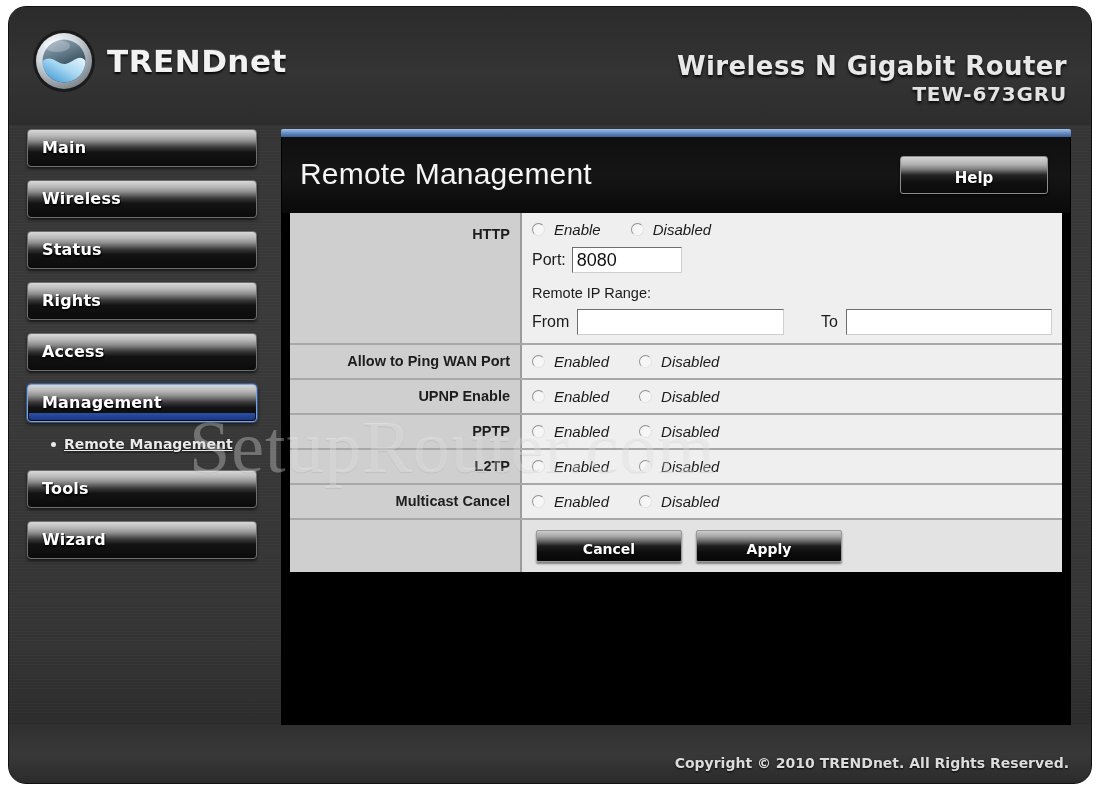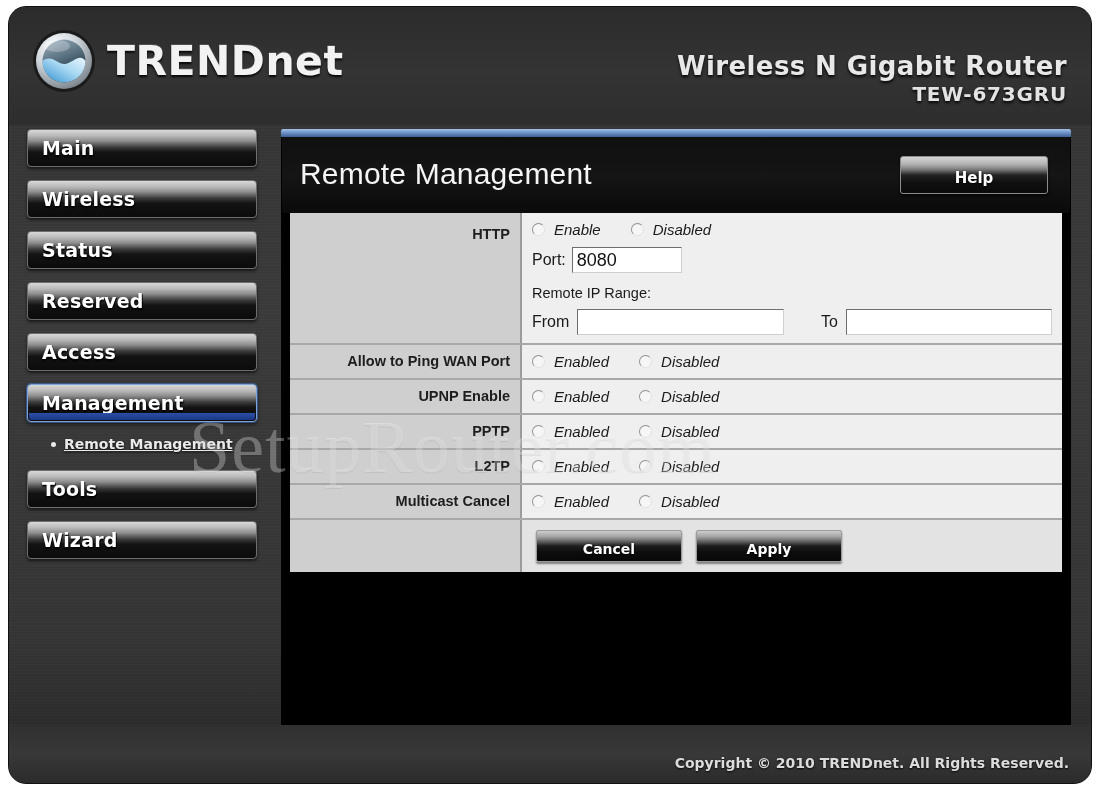--- a/index.html
+++ b/index.html
@@ -58,21 +58,21 @@
     position: absolute;
     left: 22px; top: 21px;
     display: flex;
     align-items: center;
     gap: 10px;
   }
   .logo-globe { width: 66px; height: 66px; display:block; }
   .brand-text {
     font-family: "DejaVu Sans", sans-serif;
     font-weight: bold;
-    font-size: 41px;
+    font-size: 31px;
     letter-spacing: 0.5px;
     color: #f2f2f2;
     text-shadow: 0 2px 2px rgba(0,0,0,0.85), 0 -1px 0 rgba(255,255,255,0.15);
     white-space: nowrap;
   }
   .model-block {
     position: absolute;
     right: 26px;
     top: 44px;
     text-align: right;
@@ -118,21 +118,21 @@
     box-sizing: border-box;
     cursor: pointer;
   }
   .nav-btn .lbl {
     position: absolute;
     left: 14px;
     top: 50%;
     transform: translateY(-52%);
     font-family: "DejaVu Sans", sans-serif;
     font-weight: bold;
-    font-size: 19px;
+    font-size: 16px;
     color: #ffffff;
     letter-spacing: 0.2px;
     text-shadow: 0 2px 2px rgba(0,0,0,0.95), 1px 1px 0 rgba(0,0,0,0.7);
     white-space: nowrap;
   }
   .nav-btn.active {
     border-color: #7ea3d8;
     box-shadow: 0 0 0 1px rgba(70,120,210,0.55), 0 2px 4px rgba(0,0,0,0.7);
     padding-left: 24px;
   }
@@ -421,21 +421,21 @@
       <div class="nav-btn">
         <span class="lbl">Main</span>
       </div>
       <div class="nav-btn">
         <span class="lbl">Wireless</span>
       </div>
       <div class="nav-btn">
         <span class="lbl">Status</span>
       </div>
       <div class="nav-btn">
-        <span class="lbl">Reserved</span>
+        <span class="lbl">Rights</span>
       </div>
       <div class="nav-btn">
         <span class="lbl">Access</span>
       </div>
       <div class="nav-btn active">
         <span class="lbl">Management</span>
       </div>
 
       <ul class="sub-list">
         <li class="sub-item">

